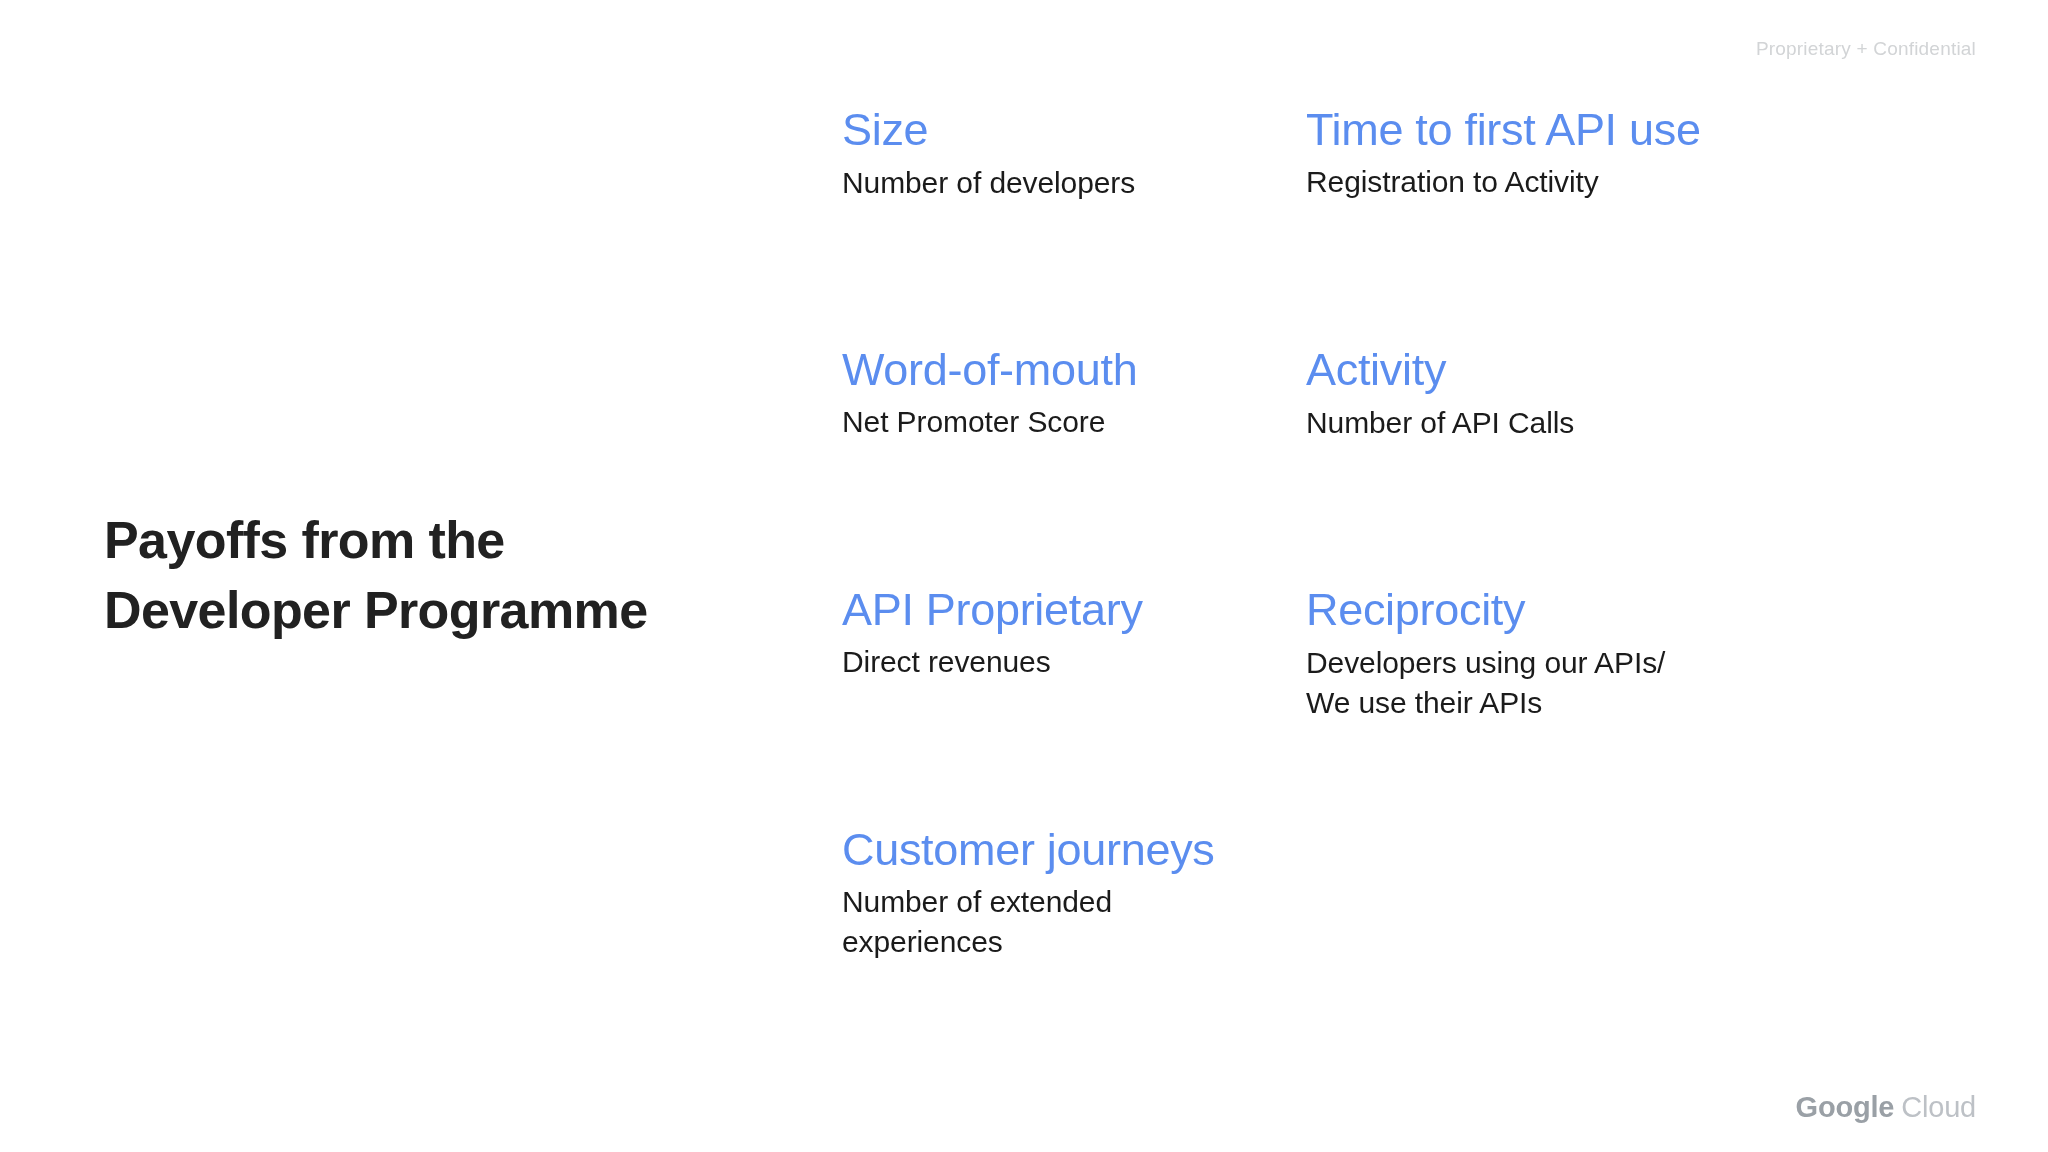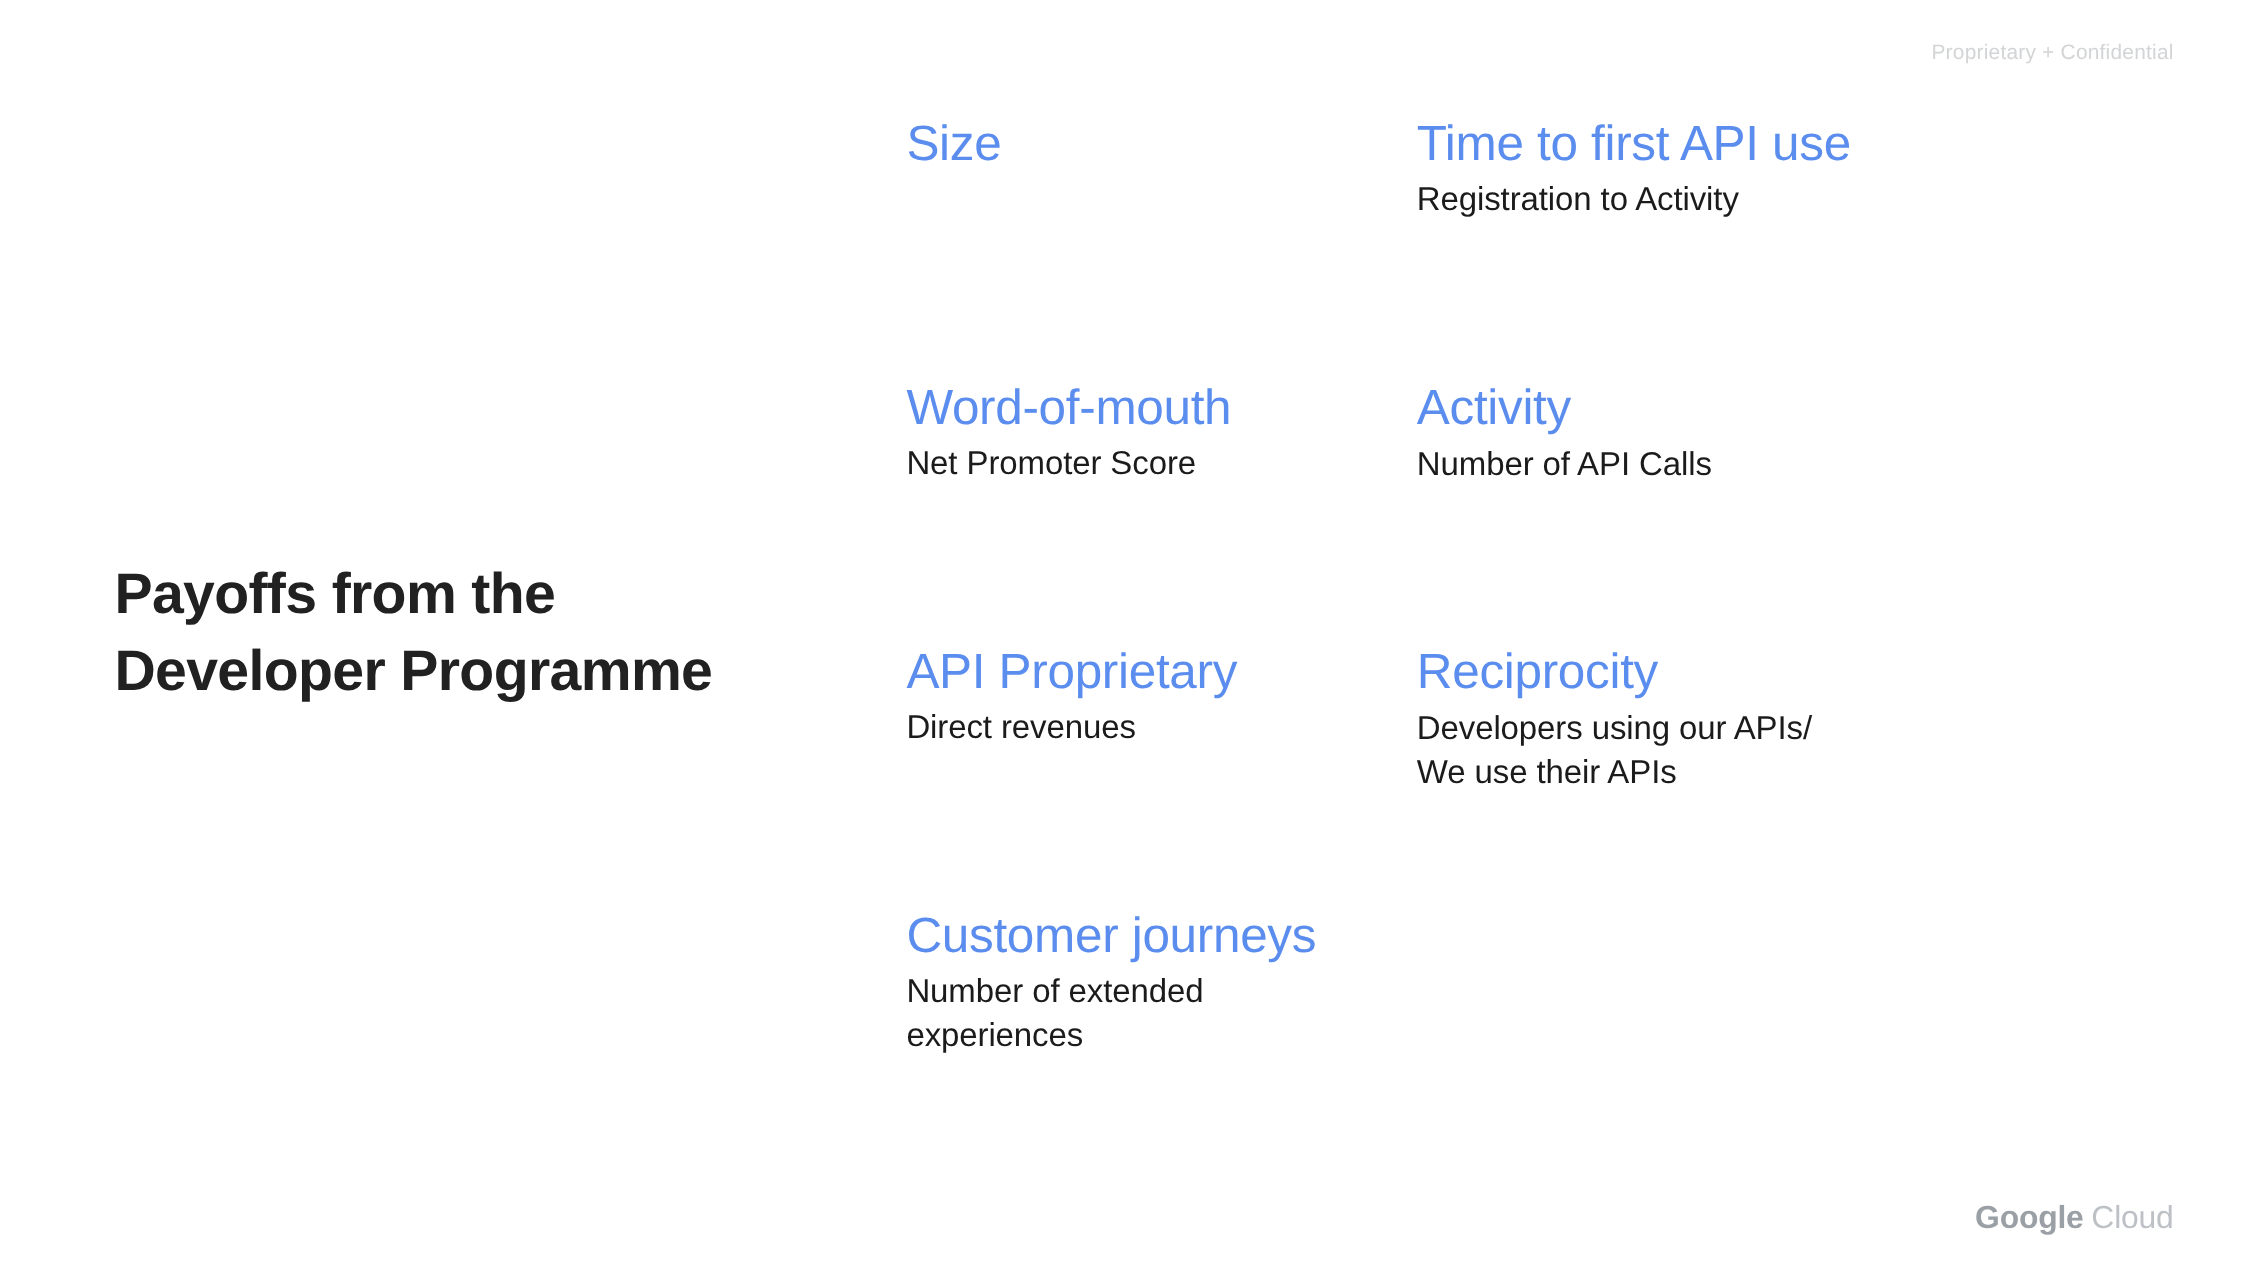--- a/index.html
+++ b/index.html
@@ -42,21 +42,21 @@
     font-weight: 700;
     line-height: 70px;
     color: #212121;
     letter-spacing: -0.6px;
     white-space: nowrap;
   }
 
   
   .metrics {
     position: absolute;
-    left: 824px;
+    left: 842px;
     top: 104px;
     width: 1060px;
     display: grid;
     grid-template-columns: 464px 596px;
     grid-template-rows: 240px 240px 240px 240px;
     align-content: start;
   }
   .metric {
     position: relative;
   }
@@ -106,20 +106,21 @@
 
   <div class="title-block">
     <div class="title-line">Payoffs from the</div>
     <div class="title-line">Developer Programme</div>
   </div>
 
   <div class="metrics">
 
     <div class="metric col-left">
       <div class="metric-title">Size</div>
+      <div class="metric-sub">Number of developers</div>
     </div>
     <div class="metric col-right">
       <div class="metric-title">Time to first API use</div>
       <div class="metric-sub">Registration to Activity</div>
     </div>
 
     <div class="metric col-right">
       <div class="metric-title">Word-of-mouth</div>
       <div class="metric-sub">Net Promoter Score</div>
     </div>

